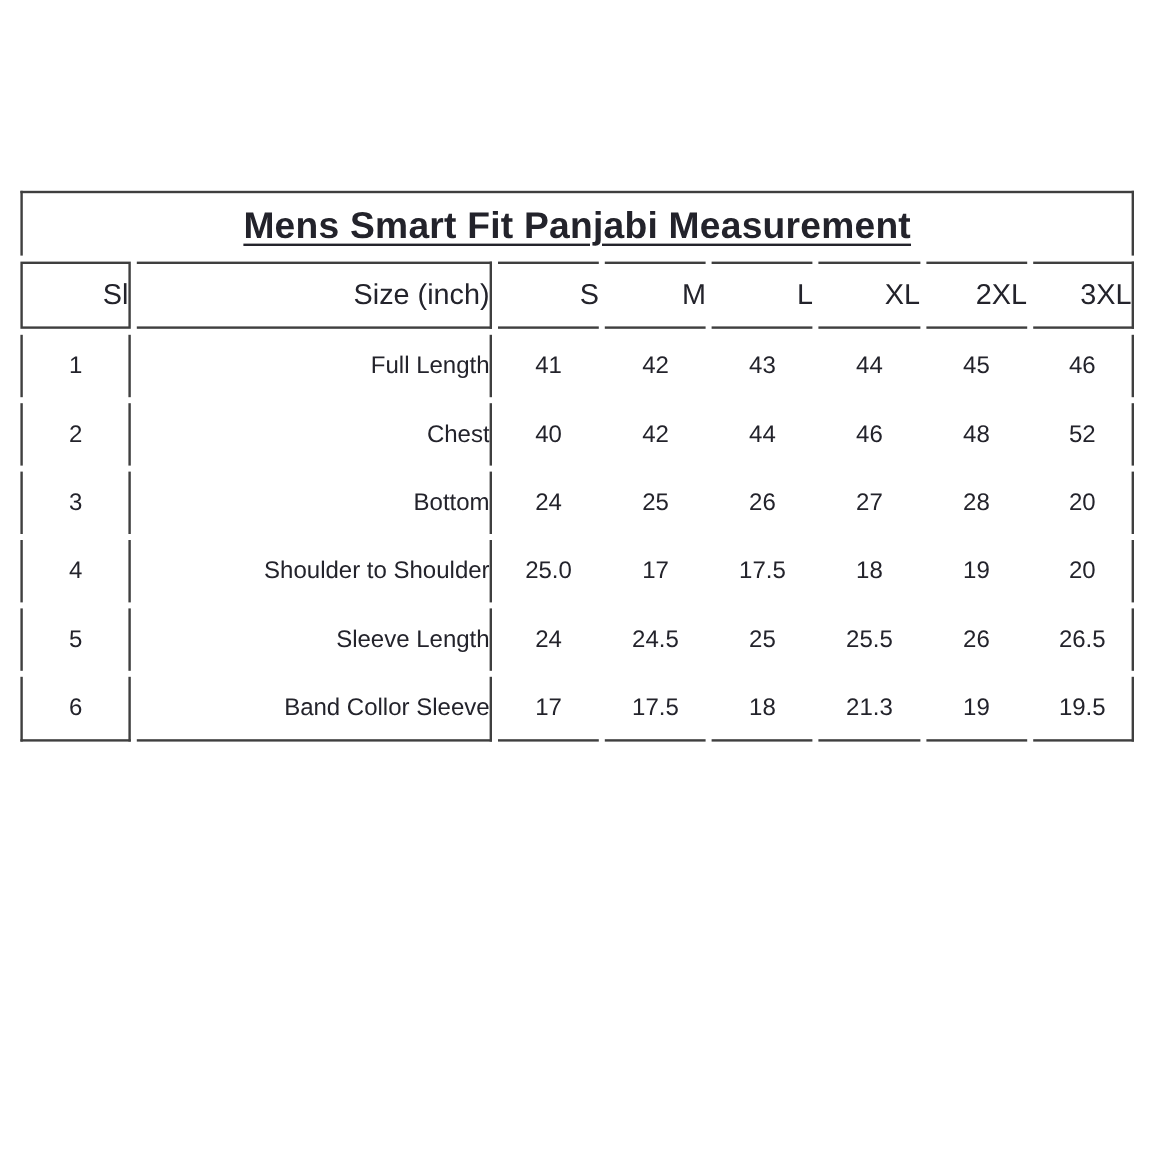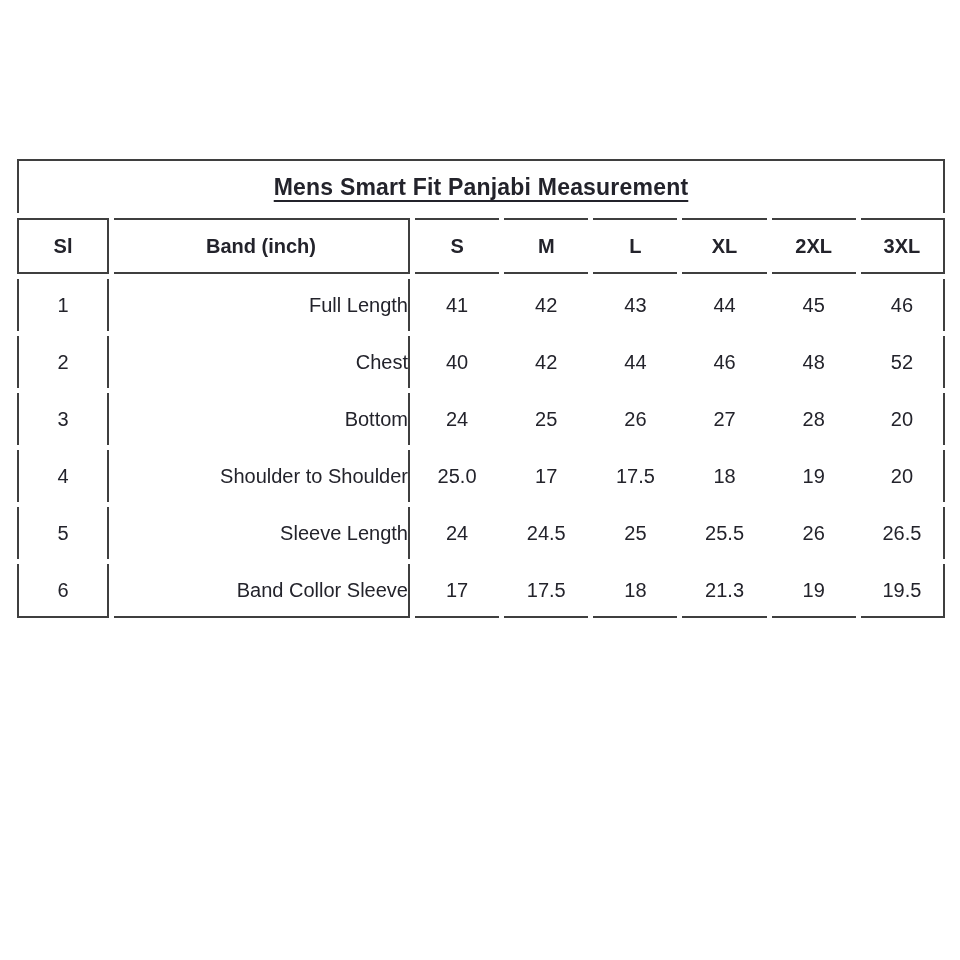--- a/index.html
+++ b/index.html
@@ -46,32 +46,33 @@
     white-space: nowrap;
   }
   
   .bt { border-top:    2px solid #3f3f3f; }
   .bb { border-bottom: 2px solid #3f3f3f; }
   .bl { border-left:   2px solid #3f3f3f; }
   .br { border-right:  2px solid #3f3f3f; }
 
   td.title-cell {
     height: 52px;
-    font-size: 23px;
+    font-size: 31px;
     font-weight: bold;
     letter-spacing: 0.2px;
   }
   td.title-cell span {
     text-decoration: underline;
     text-decoration-thickness: 2px;
     text-underline-offset: 5px;
   }
   td.header-cell {
-    font-weight: bold;
-    font-size: 20px;
+    font-weight: normal;
+    font-size: 24px;
+    text-align: right;
   }
   td.size-label-cell {
     text-align: right;
     padding-left: 6px;
   }
 </style>
 </head>
 <body>
 
 <div class="page">
@@ -90,21 +91,21 @@
 
       <tbody>
           <tr>
         <td colspan="8" class="title-cell bt bl br">
           <span>Mens Smart Fit Panjabi Measurement</span>
         </td>
       </tr>
 
       <tr>
         <td class="header-cell bt bb bl br">Sl</td>
-        <td class="header-cell bt bb br">Band (inch)</td>
+        <td class="header-cell bt bb br">Size (inch)</td>
         <td class="header-cell bt bb">S</td>
         <td class="header-cell bt bb">M</td>
         <td class="header-cell bt bb">L</td>
         <td class="header-cell bt bb">XL</td>
         <td class="header-cell bt bb">2XL</td>
         <td class="header-cell bt bb br">3XL</td>
       </tr>
 
       <tr>
         <td class="bl br">1</td>

